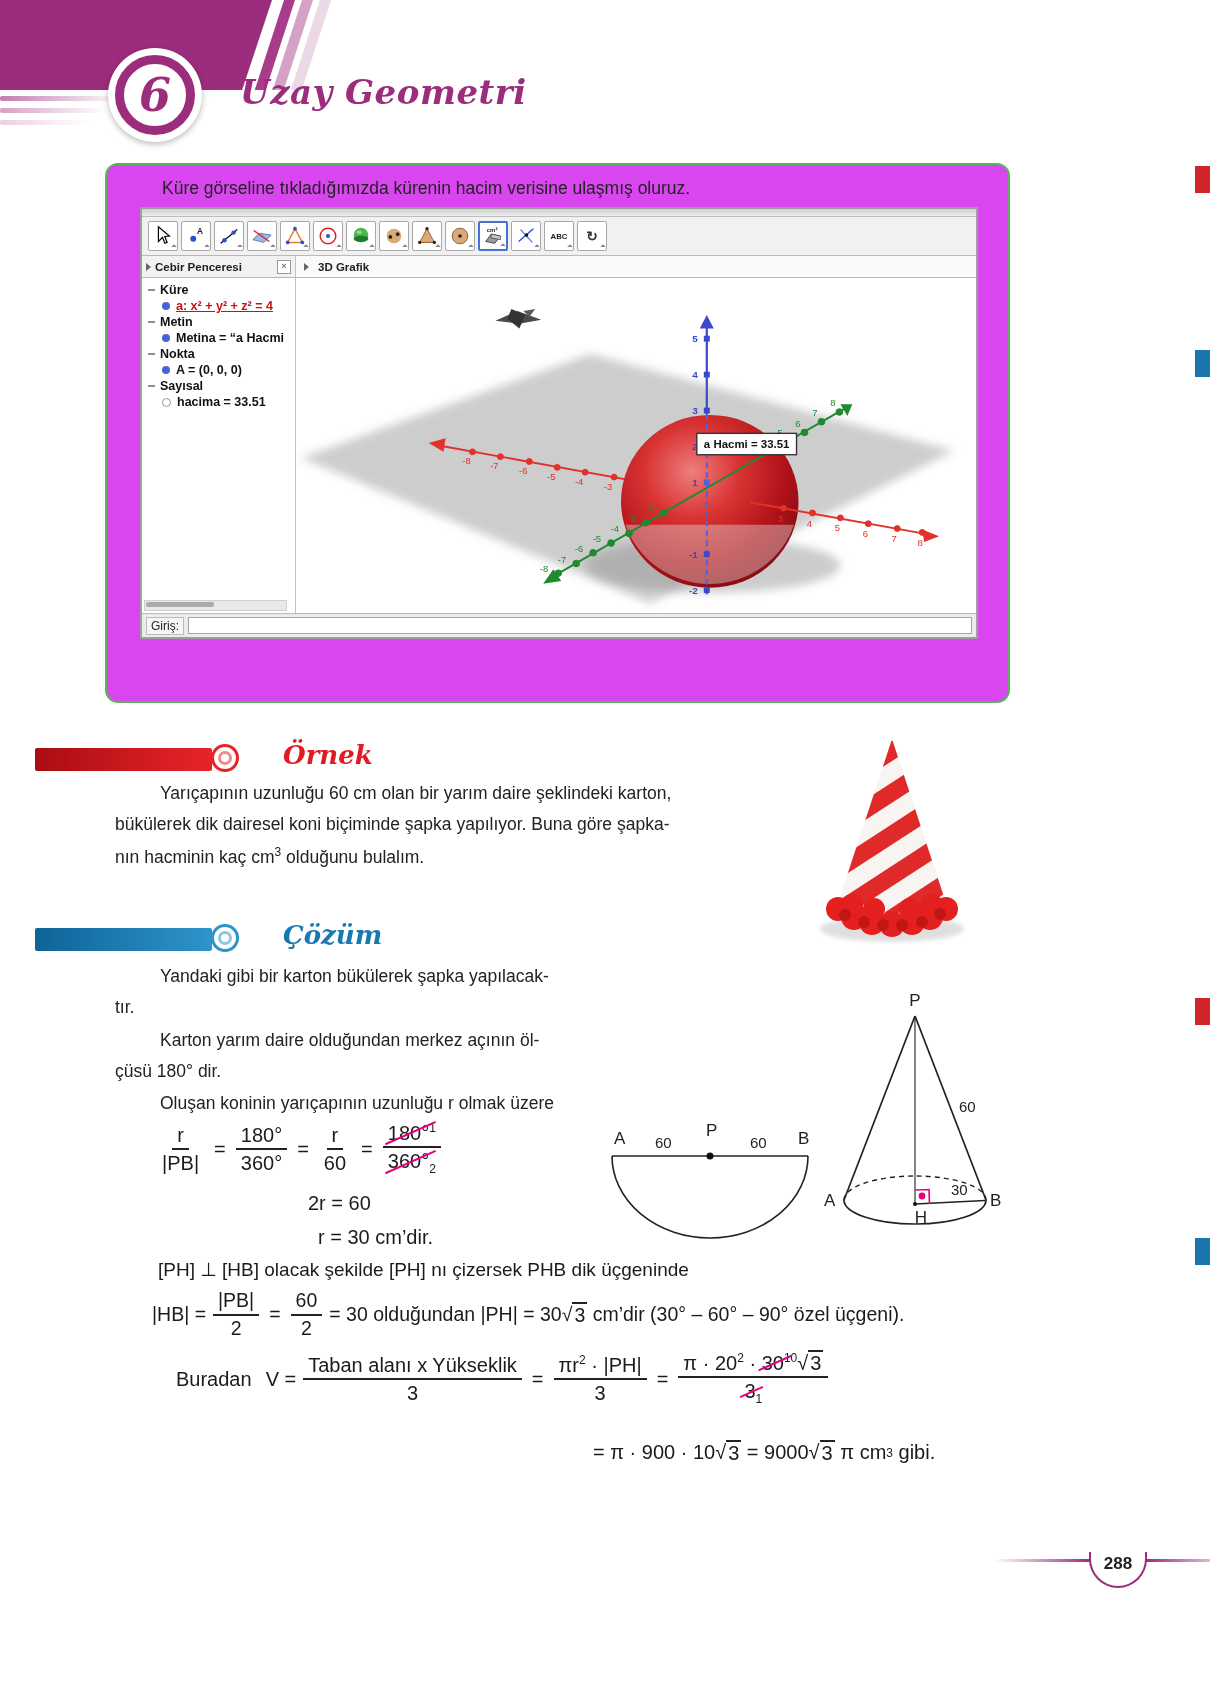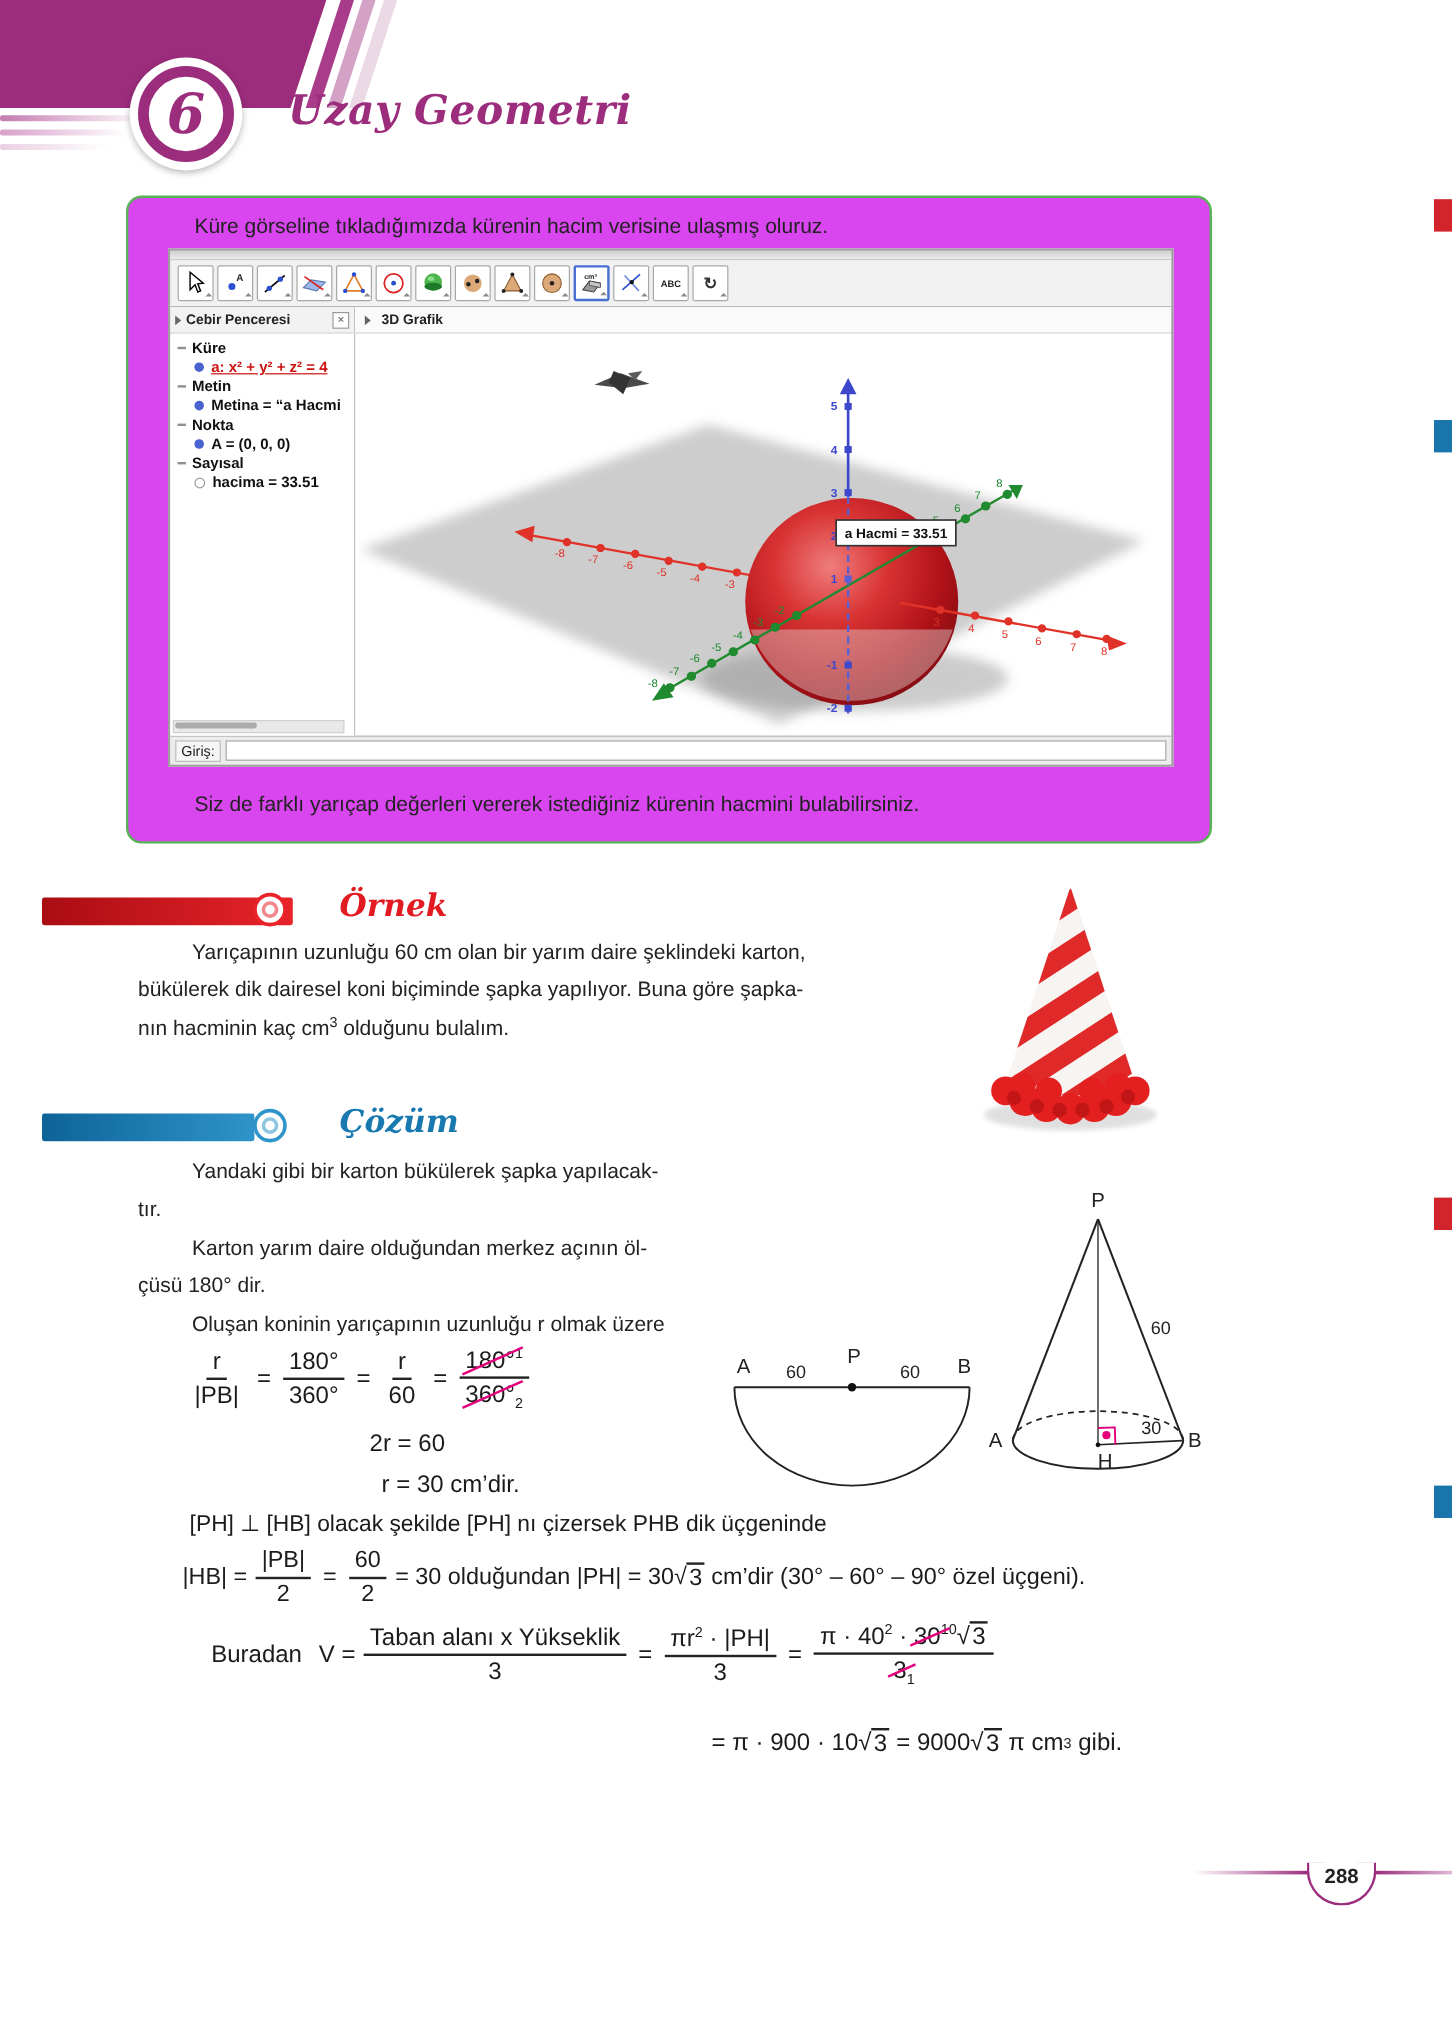--- a/index.html
+++ b/index.html
@@ -53,21 +53,21 @@
   .itm.clip{white-space:nowrap;overflow:hidden;}
   .hscroll{position:absolute;left:2px;bottom:2px;right:8px;height:9px;background:#e9e9e9;border:1px solid #d0d0d0;}
   .hthumb{position:absolute;left:1px;top:1px;width:68px;height:5px;background:#ababab;border-radius:2px;}
   .view3d{flex:1;background:#fff;}
   .ggb-input{height:23px;background:#ececec;border-top:1px solid #b9b9b9;display:flex;align-items:center;padding:0 4px;gap:4px;}
   .ggb-input .lbl{font-size:12px;color:#222;border:1px solid #bbb;background:#f6f6f6;padding:0 4px;height:16px;line-height:16px;}
   .ggb-input .fld{flex:1;height:15px;background:#fff;border:1px solid #a5a5a5;}
 
   
   .banner{position:absolute;left:35px;height:23px;width:177px;border-radius:2px;}
-  .banner.red{background:linear-gradient(90deg,#a90d12,#e8232a);padding-left:32px;}
+  .banner.red{background:linear-gradient(90deg,#a90d12,#e8232a);}
   .banner.blue{background:linear-gradient(90deg,#0e6398,#2e94c9);}
   .bcirc{position:absolute;left:176px;top:-4px;width:22px;height:22px;border-radius:50%;background:#fff;display:flex;align-items:center;justify-content:center;}
   .bcirc.red{border:3px solid #e8232a;}
   .bcirc.blue{border:3px solid #2e94c9;}
   .bcirc .in{width:8px;height:8px;border-radius:50%;}
   .bcirc.red .in{border:3.5px solid #f1888c;}
   .bcirc.blue .in{border:3.5px solid #8ec6e2;}
   .bhead{position:absolute;left:248px;top:-8px;font-family:"DejaVu Serif",serif;font-style:italic;font-weight:bold;font-size:26px;}
   .bhead.red{color:#e21b23;}
   .bhead.blue{color:#1878b0;}
@@ -394,21 +394,20 @@
         </svg>
       </div>
     </div>
 
     <div class="ggb-input">
       <span class="lbl">Giriş:</span>
       <div class="fld"></div>
     </div>
   </div>
 
-  <p class="outro" style="margin:0">Siz de farklı yarıçap değerleri vererek istediğiniz kürenin hacmini bulabilirsiniz.</p>
 </div>
 
 <div class="banner red" style="top:748px">
   <span class="bcirc red">
       <span class="in"></span>
     </span>
   <span class="bhead red">Örnek</span>
 </div>
 <div class="tline ind" style="left:115px;top:783px">Yarıçapının uzunluğu 60 cm olan bir yarım daire şeklindeki karton,</div>
 <div class="tline" style="left:115px;top:814px">bükülerek dik dairesel koni biçiminde şapka yapılıyor. Buna göre şapka-</div>
@@ -532,21 +531,21 @@
   <span>= 30 olduğundan |PH| = 30</span><span>√</span><span class="rc">3</span><span> cm’dir (30° – 60° – 90° özel üçgeni).</span>
 </div>
 
 <div class="mrow" style="left:176px;top:1352px">
   <span>Buradan</span><span style="width:14px"></span><span>V =</span>
   <span class="fr"><span class="nu">Taban alanı x Yükseklik</span><span class="de">3</span></span>
   <span class="op">=</span>
   <span class="fr"><span class="nu"><span>πr</span><sup class="s">2</sup><span class="bars"> · |PH|</span></span><span class="de">3</span></span>
   <span class="op">=</span>
   <span class="fr">
-    <span class="nu"><span>π · 40</span><sup class="s">2</sup><span> · </span><span class="cx">30</span><sup class="s">10</sup><span style="width:4px"></span><span>√</span><span class="rc">3</span></span>
+    <span class="nu"><span>π · 20</span><sup class="s">2</sup><span> · </span><span class="cx">30</span><sup class="s">10</sup><span style="width:4px"></span><span>√</span><span class="rc">3</span></span>
     <span class="de"><span class="cx">3</span><sub class="s">1</sub></span>
   </span>
 </div>
 
 <div class="mrow" style="left:593px;top:1440px">
   <span>= π · 900 · 10</span><span>√</span><span class="rc">3</span>
   <span> = 9000</span><span>√</span><span class="rc">3</span>
   <span> π cm</span><sup class="s">3</sup><span> gibi.</span>
 </div>
 

